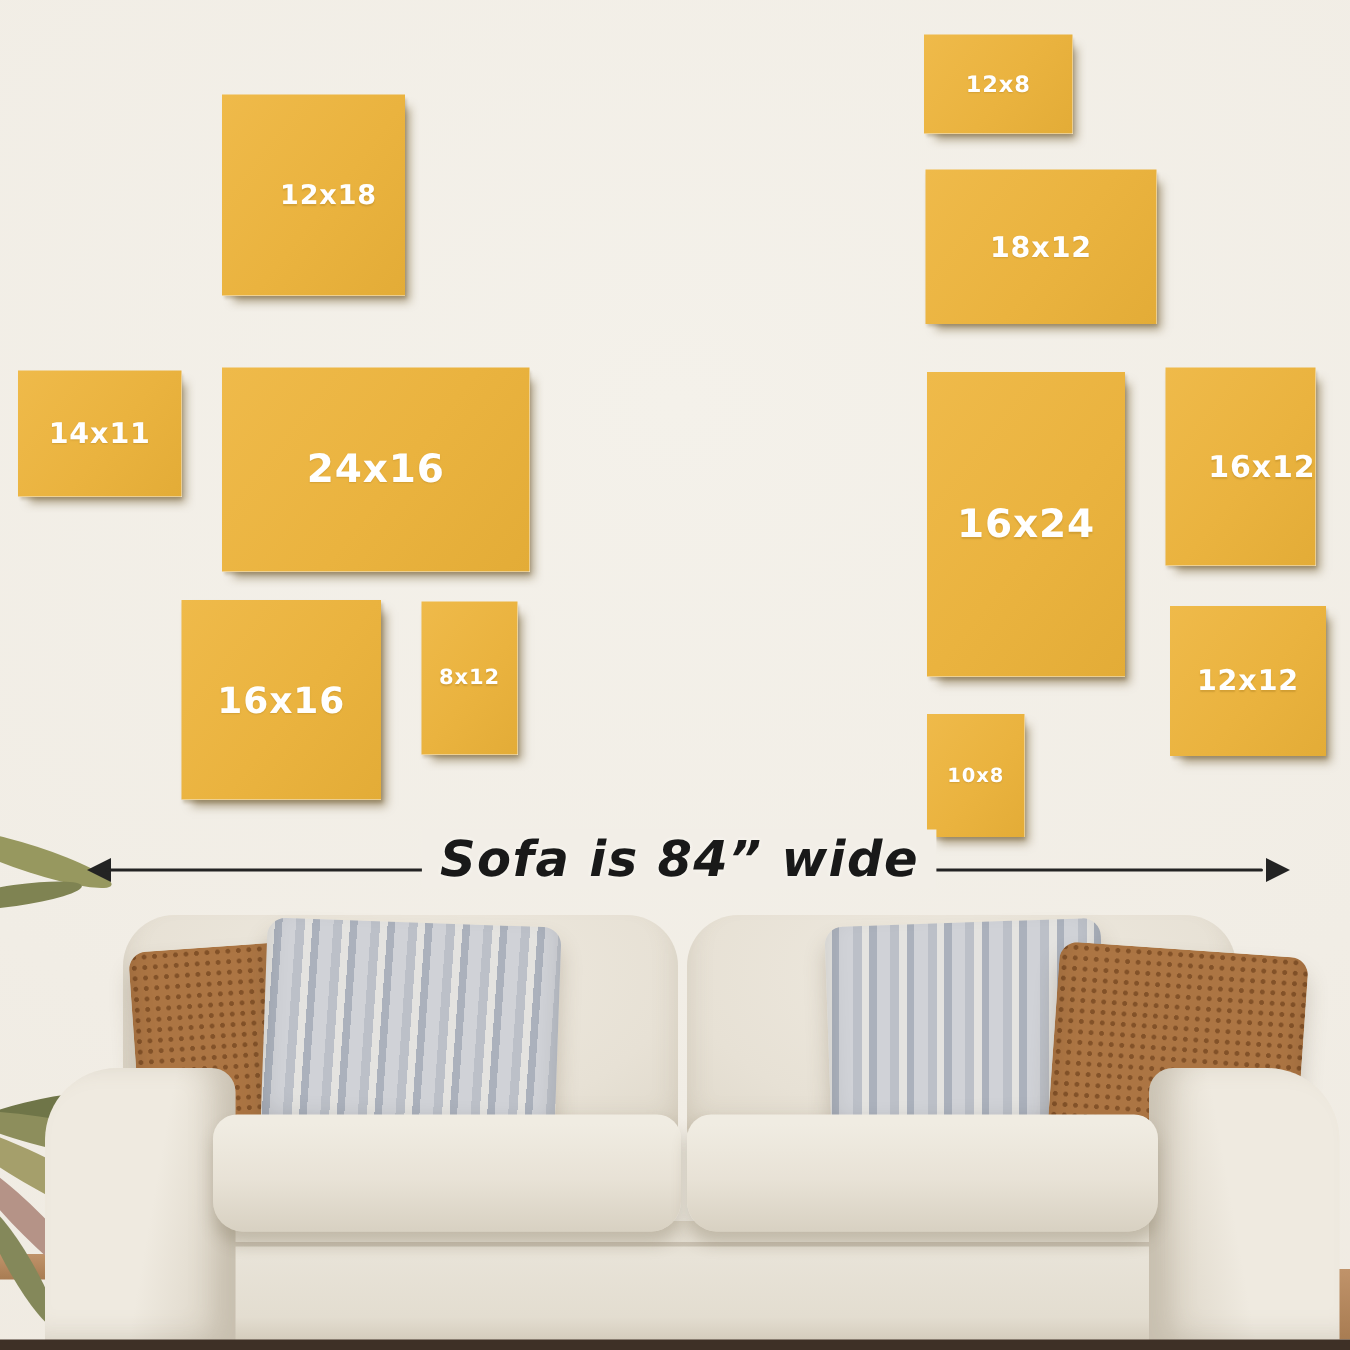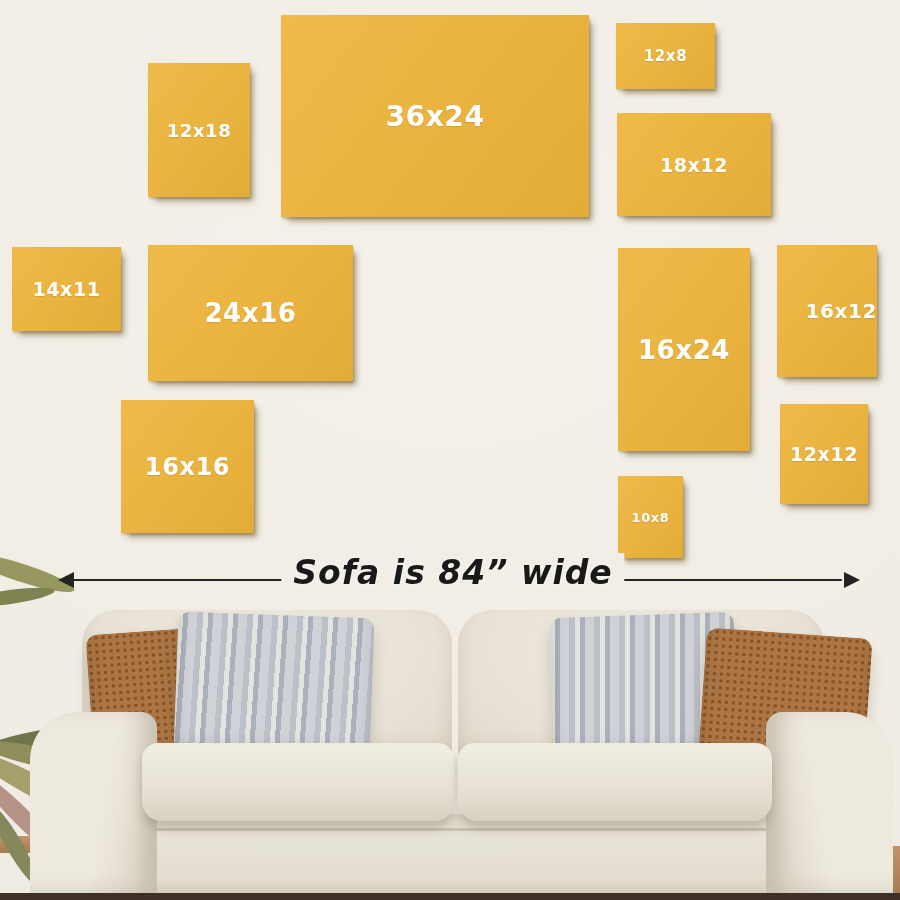--- a/index.html
+++ b/index.html
@@ -75,25 +75,22 @@
   .wood-chip.bl{left:0;top:836px;width:46px;height:17px}
   .wood-chip.br{left:892px;top:846px;width:8px;height:47px}
   .plant-svg{position:absolute;left:-6px;top:545px;z-index:2}
 </style>
 </head>
 <body style="--wall: #f2eee7; --canvas: #eab33f; --canvas-label: #ffffff;">
 
 <div id="stage">
 
   <div id="canvas-layer">
-      <div class="canvas-box" style="left: 148px; top: 63px; width: 102px; height: 134px;">
+      <div class="canvas-box" style="left: 148px; top: 63px; width: 102px; height: 134px; padding-left: 20px;">
         <span style="font-size: 18px;">12x18</span>
-      </div>
-      <div class="canvas-box" style="left: 281px; top: 15px; width: 308px; height: 202px;">
-        <span style="font-size: 28px;">36x24</span>
       </div>
       <div class="canvas-box" style="left: 616px; top: 23px; width: 99px; height: 66px;">
         <span style="font-size: 15px; text-align: right;">12x8</span>
       </div>
       <div class="canvas-box" style="left: 617px; top: 113px; width: 154px; height: 103px;">
         <span style="font-size: 19px;">18x12</span>
       </div>
       <div class="canvas-box" style="left: 12px; top: 247px; width: 109px; height: 84px;">
         <span style="font-size: 19px;">14x11</span>
       </div>
@@ -102,24 +99,27 @@
       </div>
       <div class="canvas-box" style="left: 618px; top: 248px; width: 132px; height: 203px;">
         <span style="font-size: 26px;">16x24</span>
       </div>
       <div class="canvas-box" style="left: 777px; top: 245px; width: 100px; height: 132px; justify-content: flex-end;">
         <span style="font-size: 20px;">16x12</span>
       </div>
       <div class="canvas-box" style="left: 121px; top: 400px; width: 133px; height: 133px;">
         <span style="font-size: 24px;">16x16</span>
       </div>
+      <div class="canvas-box" style="left: 281px; top: 401px; width: 64px; height: 102px;">
+        <span style="font-size: 14px;">8x12</span>
+      </div>
       <div class="canvas-box" style="left: 618px; top: 476px; width: 65px; height: 82px;">
         <span style="font-size: 13px;">10x8</span>
       </div>
-      <div class="canvas-box" style="left: 780px; top: 404px; width: 88px; height: 100px;">
+      <div class="canvas-box" style="left: 780px; top: 404px; width: 104px; height: 100px;">
         <span style="font-size: 19px;">12x12</span>
       </div>
     </div>
 
   <div class="arrow-head left"></div>
   <div class="arrow-line"></div>
   <div class="arrow-head right"></div>
   <div class="sofa-caption">Sofa is 84” wide</div>
 
   <svg class="plant-svg" width="170" height="345" viewBox="0 0 170 345">

